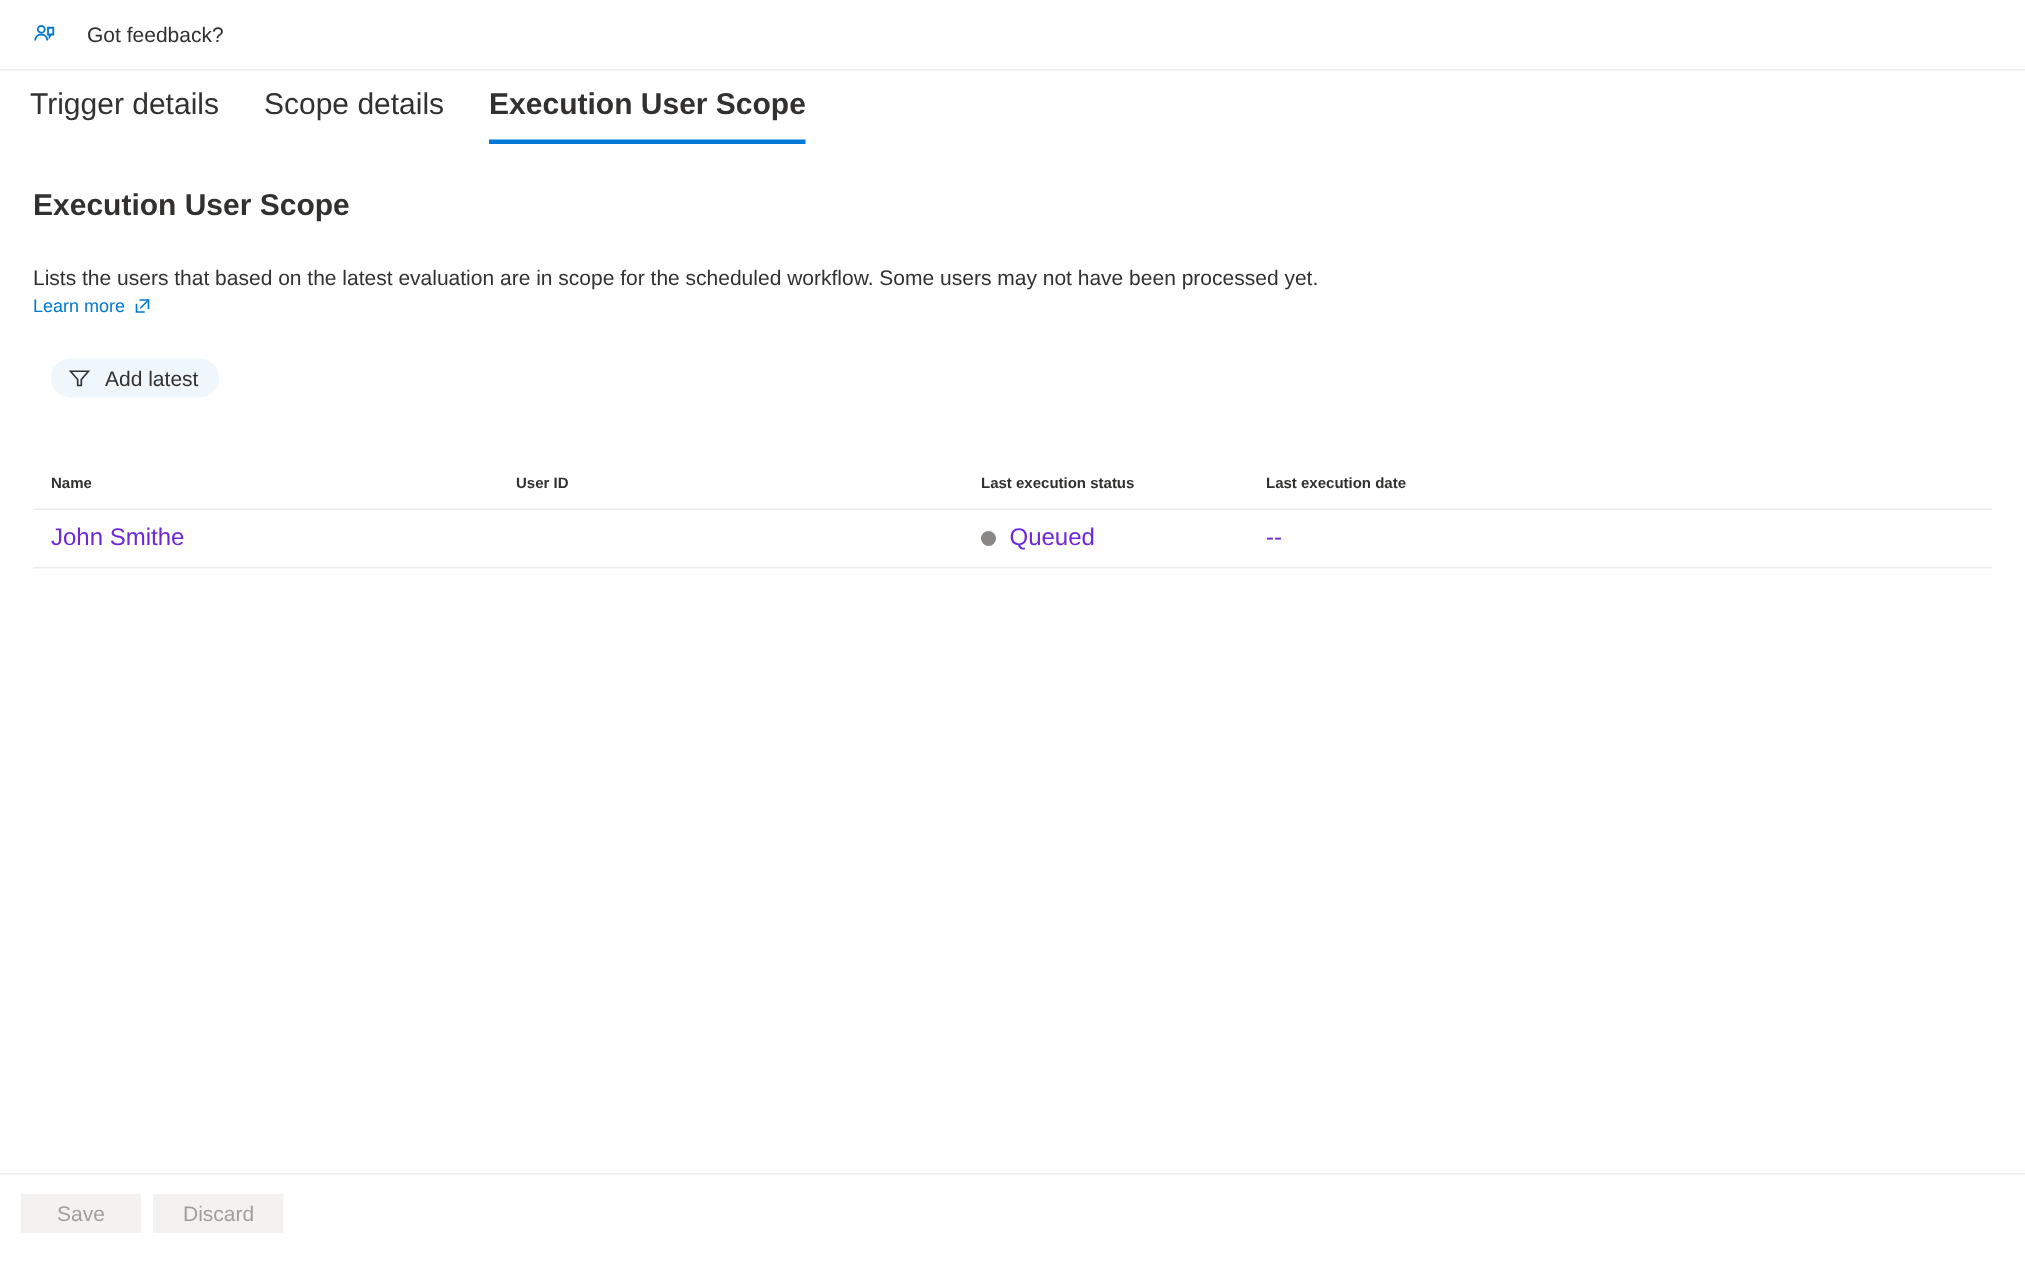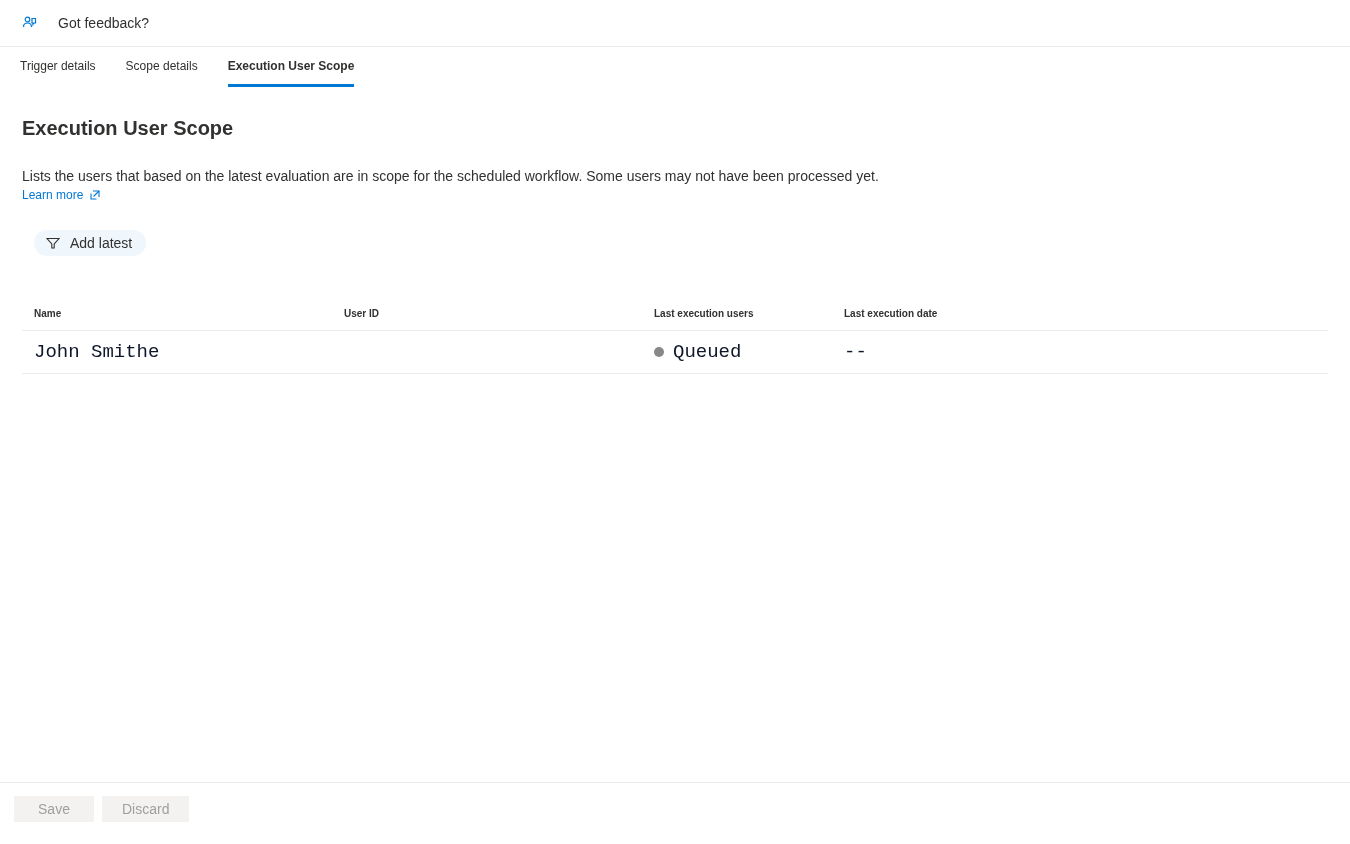--- a/index.html
+++ b/index.html
@@ -34,21 +34,21 @@
       font-size: 14px;
     }
     .tabs {
       display: flex;
       gap: 30px;
       padding: 0 2px;
       margin-left: 18px;
     }
     .tab {
       padding: 12px 0 11px 0;
-      font-size: 12px;
+      font-size: 20px;
       color: #323130;
       cursor: pointer;
       border-bottom: 3px solid transparent;
       font-weight: 400;
     }
     .tab.active {
       font-weight: 600;
       border-bottom-color: #0078d4;
     }
     .content {
@@ -111,25 +111,24 @@
     th {
       text-align: left;
       font-weight: 600;
       font-size: 10px;
       padding: 10px 12px 11px 12px;
       border-bottom: 1px solid #edebe9;
       color: #323130;
     }
     td {
       padding: 10px 12px;
-      font-size: 19px;
+      font-size: 16px;
       border-bottom: 1px solid #edebe9;
-      color: #0f172a;
+      color: #6d28d9;
       vertical-align: middle;
-      font-family: Liberation Mono, monospace;
     }
     .col-name { width: 310px; }
     .col-userid { width: 310px; }
     .col-status { width: 190px; }
     .col-date { width: auto; }
     .status-cell {
       display: flex;
       align-items: center;
       gap: 9px;
     }
@@ -205,21 +204,21 @@
       <span>Add latest</span>
     </button>
   </div>
 
   <div class="table-wrapper">
     <table>
       <thead>
         <tr>
           <th class="col-name">Name</th>
           <th class="col-userid">User ID</th>
-          <th class="col-status">Last execution users</th>
+          <th class="col-status">Last execution status</th>
           <th class="col-date">Last execution date</th>
         </tr>
       </thead>
       <tbody>
         <tr>
           <td>John Smithe</td>
           <td></td>
           <td>
             <div class="status-cell">
               <span class="status-dot"></span>

